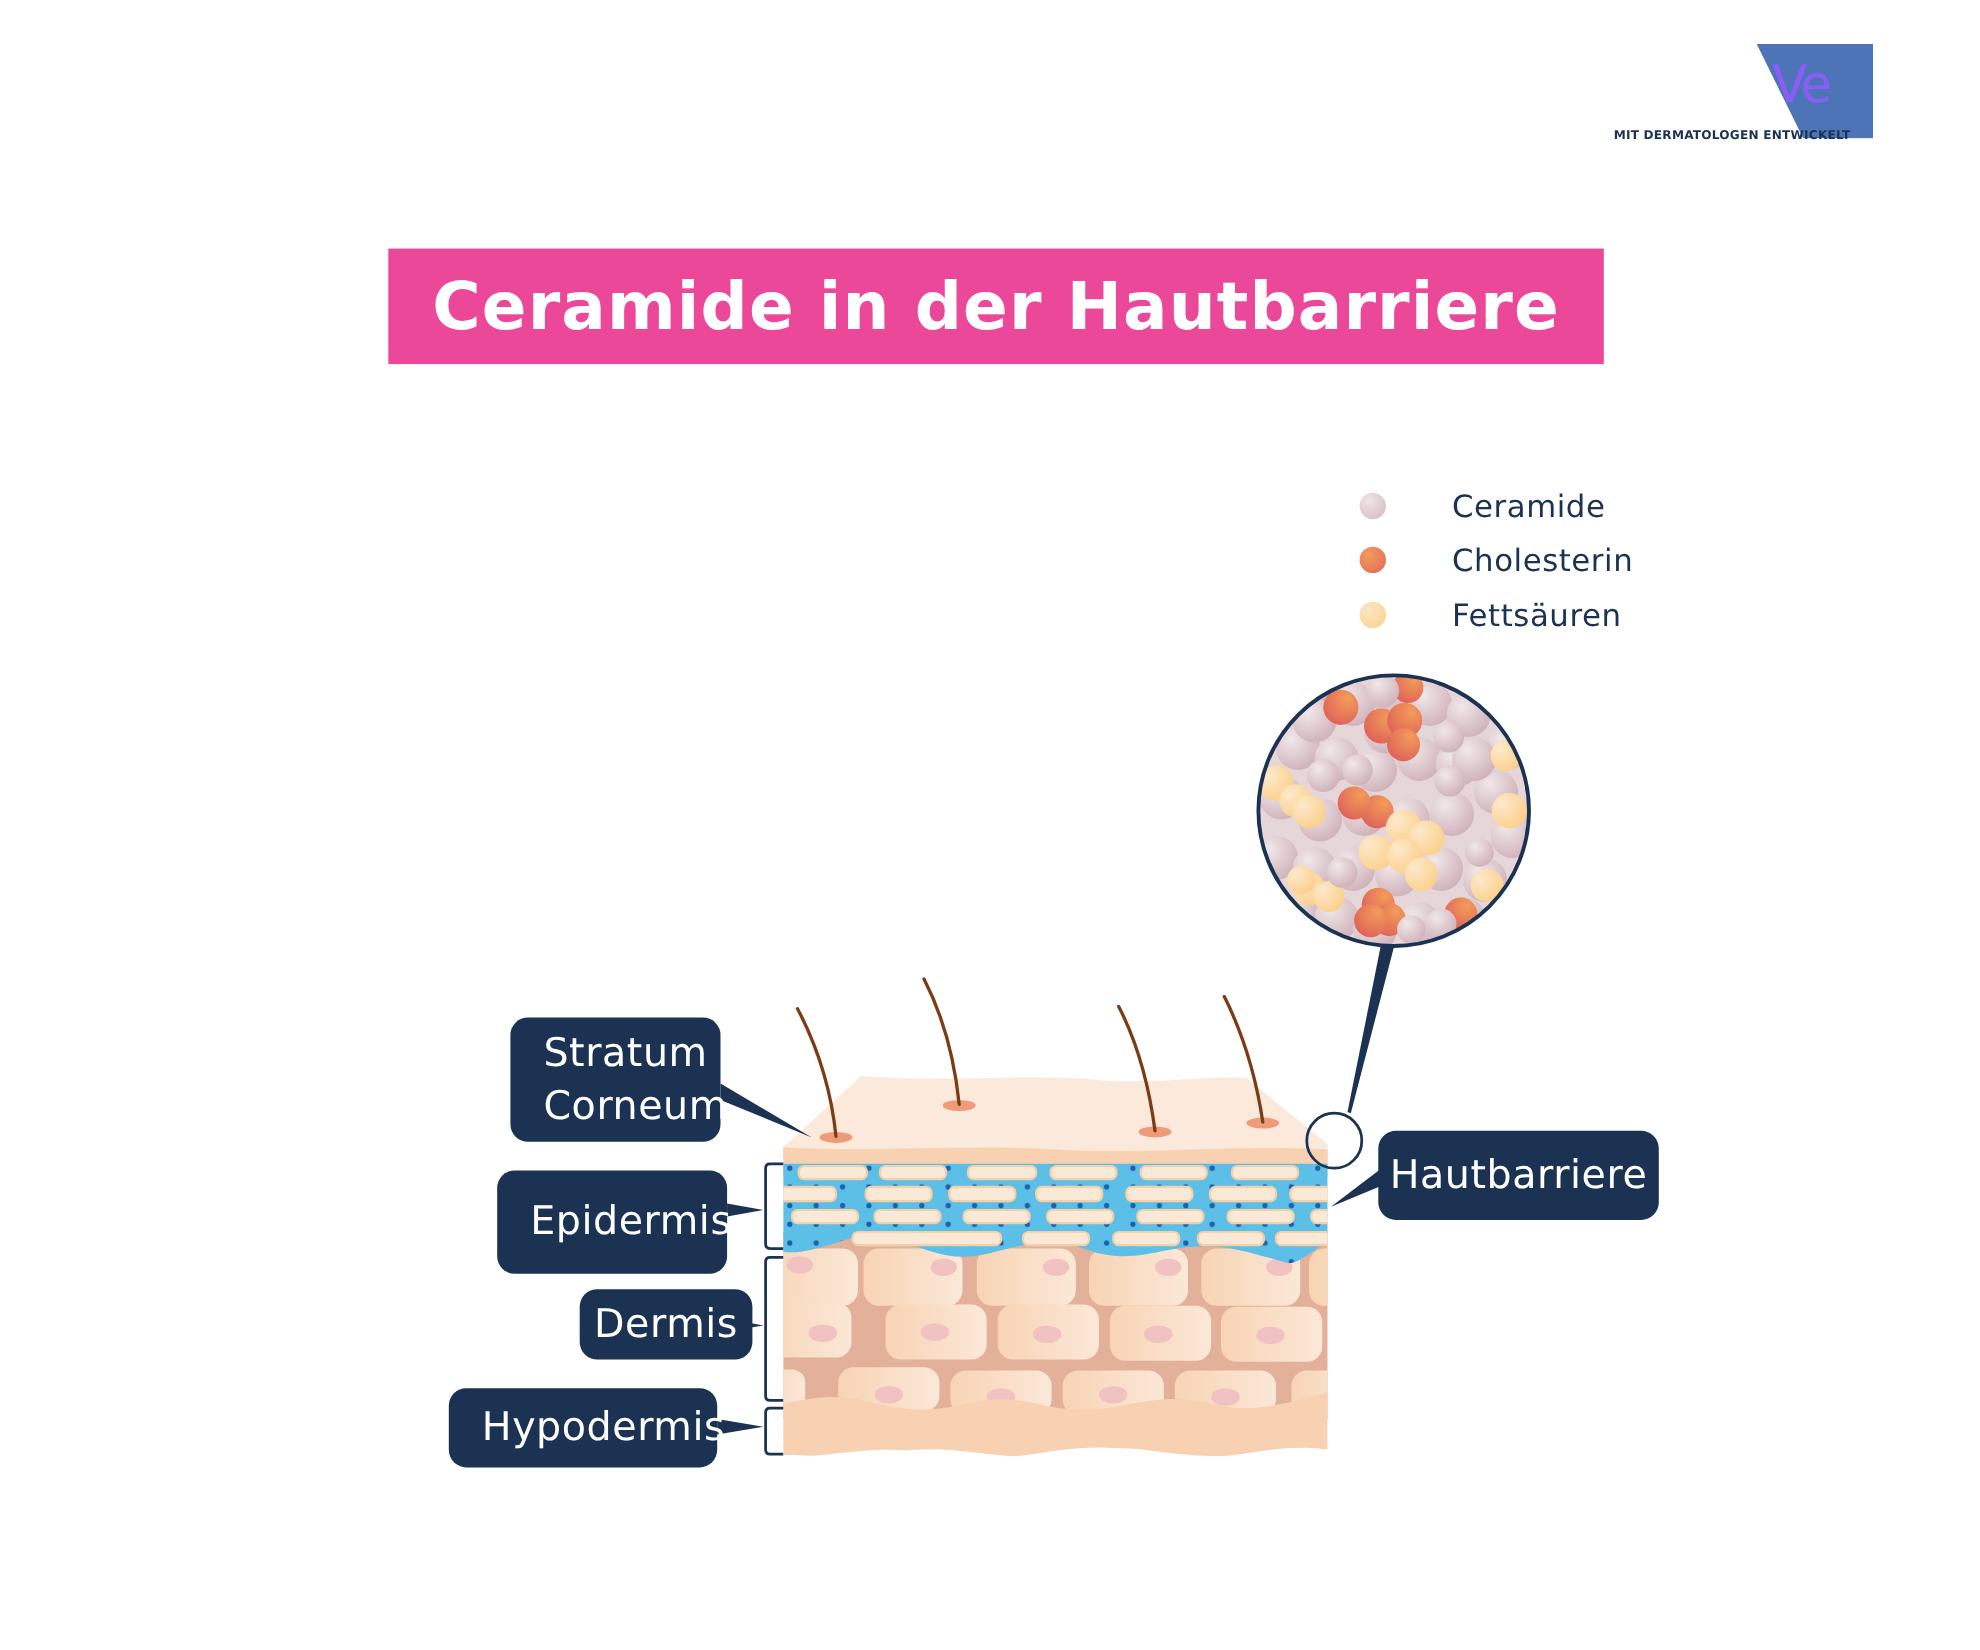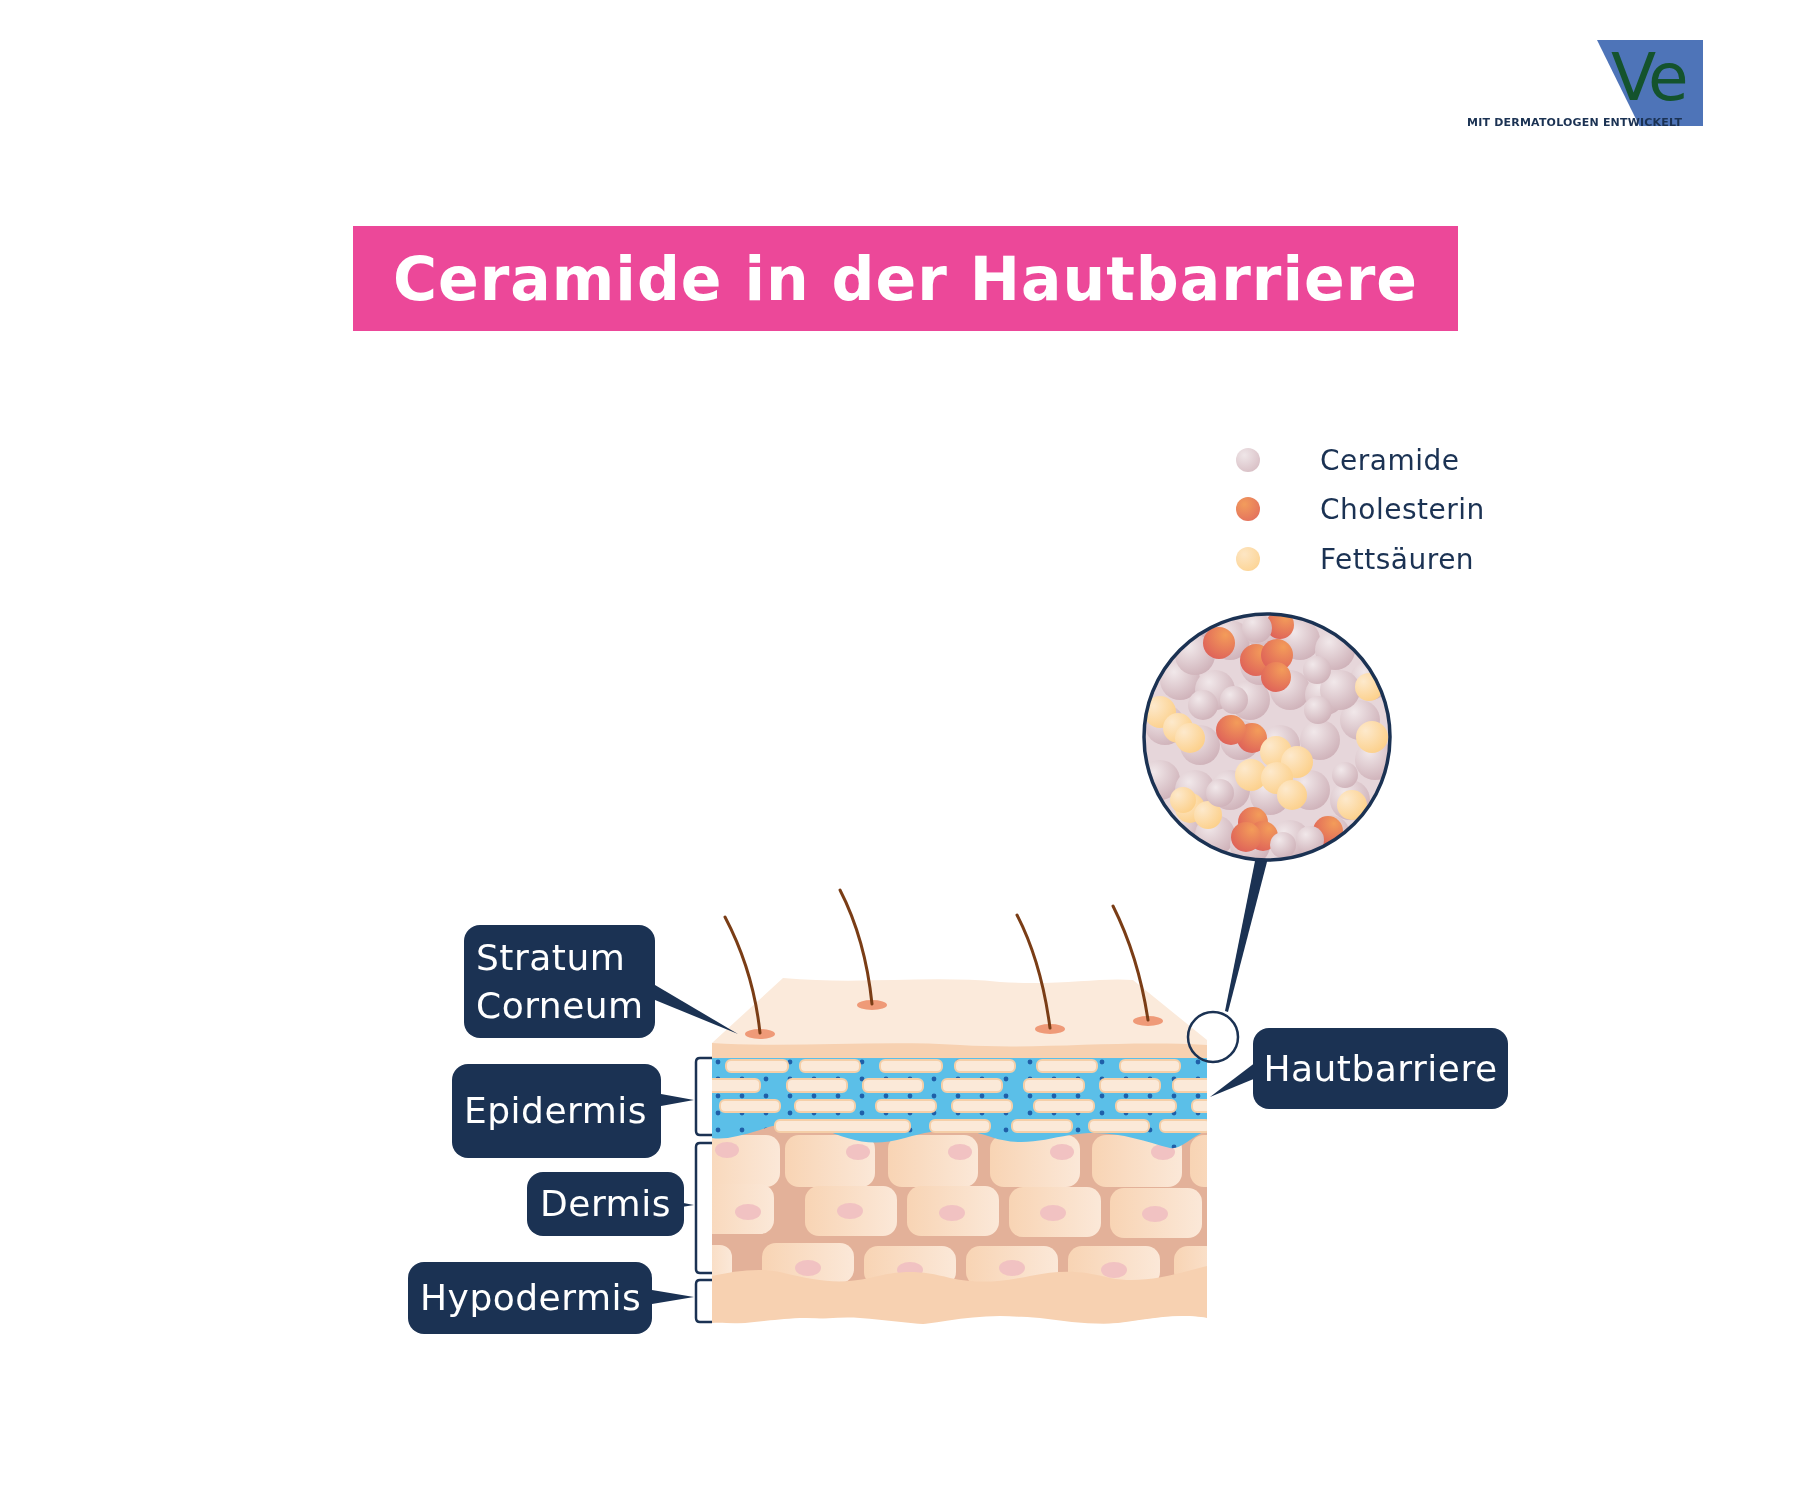--- a/index.html
+++ b/index.html
@@ -5,33 +5,33 @@
   html, body { margin:0; padding:0; background:#ffffff; }
   body { width:1800px; height:1500px; position:relative; overflow:hidden;
          font-family: "DejaVu Sans", "Liberation Sans", sans-serif; color:#1b3253; }
   .abs { position:absolute; }
   
   #logo { left:1465px; top:38px; width:240px; height:90px; }
   #logo .panel { position:absolute; left:132px; top:2px; width:106px; height:86px; background:#4e74b8;
                  clip-path: polygon(0 0, 100% 0, 100% 100%, 40% 100%); }
   #logo .cera { position:absolute; left:0; top:0px; font-family:"DejaVu Sans", sans-serif; font-size:66px;
                 letter-spacing:-3px; color:#1b3253; line-height:80px; }
-  #logo .ve { position:absolute; left:146px; top:0px; font-size:66px; letter-spacing:-3px; color:#14532d; line-height:80px;text-align:center; }
+  #logo .ve { position:absolute; left:146px; top:0px; font-size:47px; letter-spacing:-3px; color:#8b5cf6; line-height:80px;text-align:center; }
   #logo .tag { position:absolute; left:2px; top:78px; font-size:11px; font-weight:bold; color:#1b3253; letter-spacing:0.2px; white-space:nowrap; }
   
   #title { left:353px; top:226px; width:1105px; height:105px; background:#ec4899; color:#fff;
            display:flex; align-items:center; justify-content:center; font-weight:bold; font-size:60px;
            font-family:"DejaVu Sans", sans-serif; letter-spacing:1px; white-space:nowrap; }
   
   .legend-row { position:absolute; left:1236px; display:flex; align-items:center; height:30px;gap:26px; }
   .legend-dot { width:24px; height:24px; border-radius:50%; margin-right:34px; }
   .legend-label { font-size:28px; color:#1b3253; letter-spacing:0.5px; white-space:nowrap; }
   
   .tag-box { position:absolute; background:#1b3253; color:#fff; border-radius:16px; display:flex;
-             flex-direction:column; justify-content:center; padding:0 12px; font-size:36px; line-height:48px;
+             flex-direction:column; justify-content:center; padding:0 30px; font-size:36px; line-height:48px;
              box-sizing:border-box; white-space:nowrap; letter-spacing:0.5px; }
   svg#art { position:absolute; left:0; top:0; }
 </style>
 </head>
 <body>
 
 <div id="logo" class="abs">
   <div class="panel"></div>
   <span class="ve">Ve</span>
   <span class="tag">MIT DERMATOLOGEN ENTWICKELT</span>

